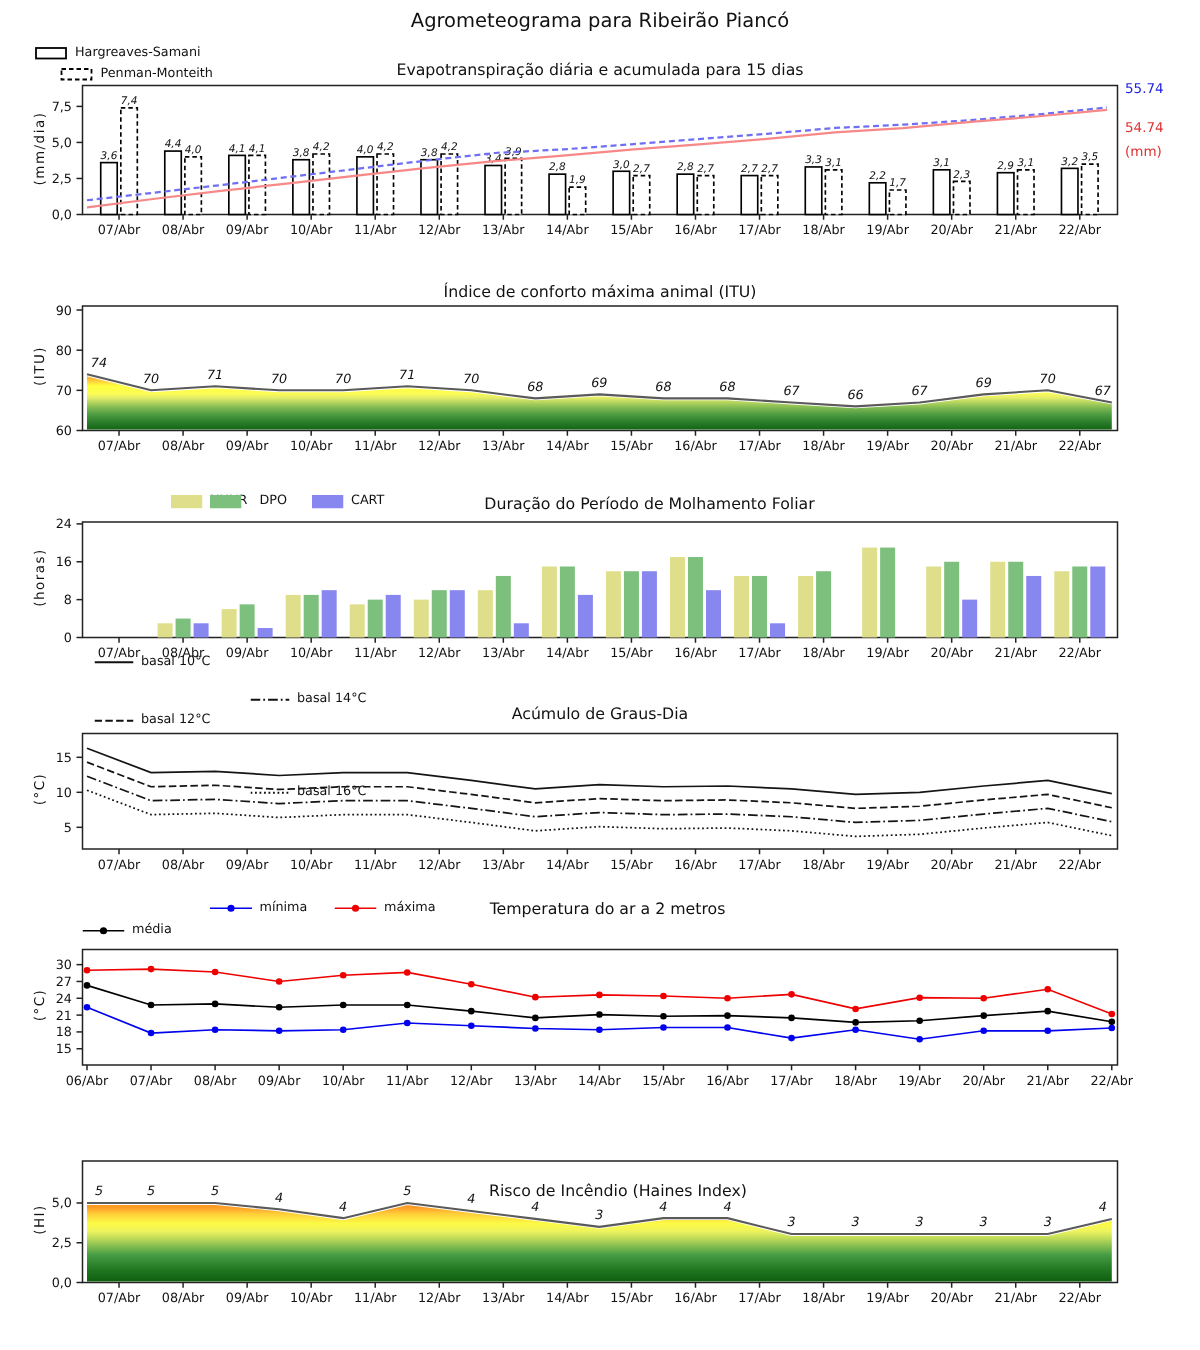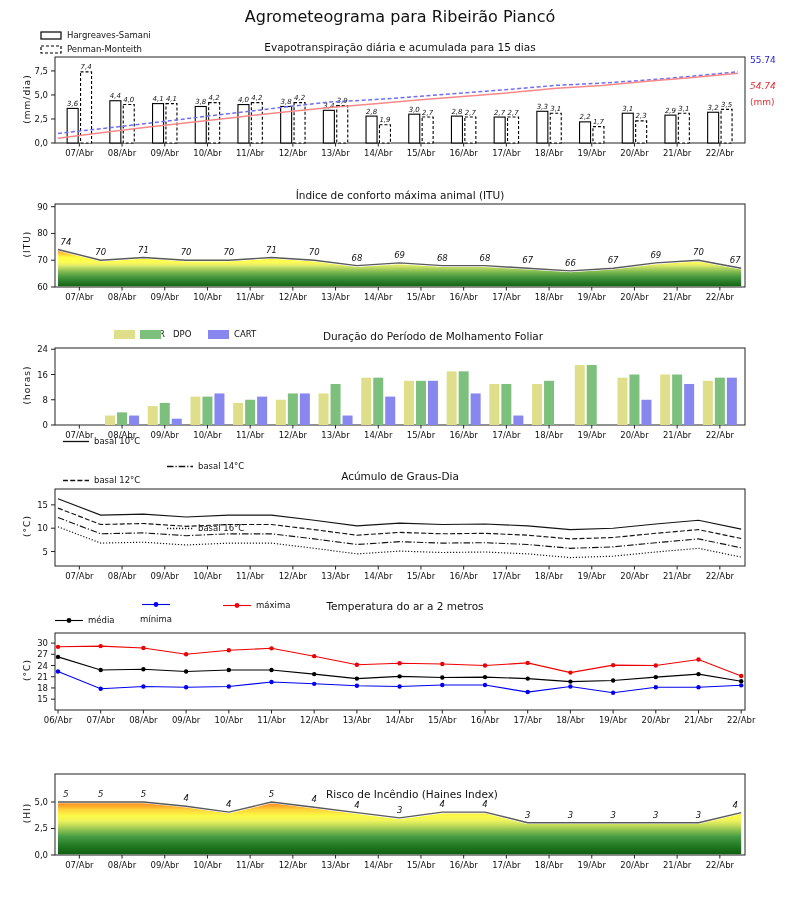--- a/index.html
+++ b/index.html
@@ -1,35 +1,35 @@
 <!DOCTYPE html>
 <html><head>
 <meta charset="utf-8">
 <style>
   html,body{margin:0;padding:0;background:#fff;}
   body{width:800px;height:900px;position:relative;font-family:"DejaVu Sans","Liberation Sans",sans-serif;color:#111;overflow:hidden;}
-  .main-title{position:absolute;left:0;top:7px;width:800px;text-align:center;font-size:16px;}
+  .main-title{position:absolute;left:0;top:7px;width:800px;text-align:center;font-size:13px;}
   .chart-title{position:absolute;font-size:10.5px;white-space:nowrap;transform:translateX(-50%);}
   #t-evapo{left:400px;top:41px;}
   #t-itu{left:400px;top:189px;}
   #t-dpmf{left:433px;top:330px;}
   #t-gd{left:400px;top:470px;}
   #t-temp{left:405px;top:600px;}
   #t-haines{left:400px;top:788px;margin-left:12px;}
   .ylabel{position:absolute;width:140px;text-align:center;font-size:9px;letter-spacing:1px;transform:rotate(-90deg);white-space:nowrap;}
   #yl-evapo{left:-43px;top:94px;}
   #yl-itu{left:-43px;top:239px;}
   #yl-dpmf{left:-43px;top:380px;}
   #yl-gd{left:-43px;top:521px;}
   #yl-temp{left:-43px;top:665px;}
   #yl-haines{left:-43px;top:808px;}
   .litem{position:absolute;display:flex;align-items:center;gap:5px;font-size:8.5px;white-space:nowrap;}
   .rlabel{position:absolute;left:750px;font-size:9px;white-space:nowrap;}
   #rl-pm{top:55px;color:#2222dd;}
-  #rl-hs{top:81px;color:#dd3333;font-style:italic;}
+  #rl-hs{top:81px;color:#dd3333;}
   #rl-mm{top:97px;color:#dd3333;}
   svg{display:block;}
   #chart-canvas{position:absolute;left:0;top:0;}
   #chart-canvas text{font-family:"DejaVu Sans","Liberation Sans",sans-serif;}
 </style>
 </head>
 <body>
 
 <div class="main-title">Agrometeograma para Ribeirão Piancó</div>
 
@@ -40,21 +40,21 @@
 <div class="chart-title" id="t-temp">Temperatura do ar a 2 metros</div>
 <div class="chart-title" id="t-haines">Risco de Incêndio (Haines Index)</div>
 
 <div class="ylabel" id="yl-evapo">(mm/dia)</div>
 <div class="ylabel" id="yl-itu">(ITU)</div>
 <div class="ylabel" id="yl-dpmf">(horas)</div>
 <div class="ylabel" id="yl-gd">(°C)</div>
 <div class="ylabel" id="yl-temp">(°C)</div>
 <div class="ylabel" id="yl-haines">(HI)</div>
 
-<div class="litem" style="left:40px;top:30px;align-items:center;">
+<div class="litem" style="left:23px;top:30px;align-items:center;">
   <svg width="22" height="9">
       <rect x="1" y="1" width="20" height="7" fill="#fff" stroke="#000" stroke-width="1.2"></rect>
     </svg>
   <span>Hargreaves-Samani</span>
 </div>
 <div class="litem" style="left:40px;top:44px;justify-content:center;">
   <svg width="22" height="9">
       <rect x="1" y="1" width="20" height="7" fill="#fff" stroke="#000" stroke-width="1.2" stroke-dasharray="3,2"></rect>
     </svg>
   <span>Penman-Monteith</span>
@@ -108,21 +108,21 @@
   <span>basal 16°C</span>
 </div>
 
 <div class="litem" style="left:55px;top:600px;margin-top:15px;">
   <svg width="28" height="9">
       <line x1="0" y1="4.5" x2="28" y2="4.5" stroke-width="1.1" stroke="#000000"></line>
       <circle cx="14" cy="4.5" r="2.4" fill="#000000"></circle>
     </svg>
   <span>média</span>
 </div>
-<div class="litem" style="left:140px;top:600px;flex-direction:column;">
+<div class="litem" style="left:140px;top:600px;">
   <svg width="28" height="9">
       <line x1="0" y1="4.5" x2="28" y2="4.5" stroke-width="1.1" stroke="#0000ee"></line>
       <circle cx="14" cy="4.5" r="2.4" fill="#0000ee"></circle>
     </svg>
   <span>mínima</span>
 </div>
 <div class="litem" style="left:223px;top:600px;">
   <svg width="28" height="9">
       <line x1="0" y1="4.5" x2="28" y2="4.5" stroke-width="1.1" stroke="#ee0000"></line>
       <circle cx="14" cy="4.5" r="2.4" fill="#ee0000"></circle>

